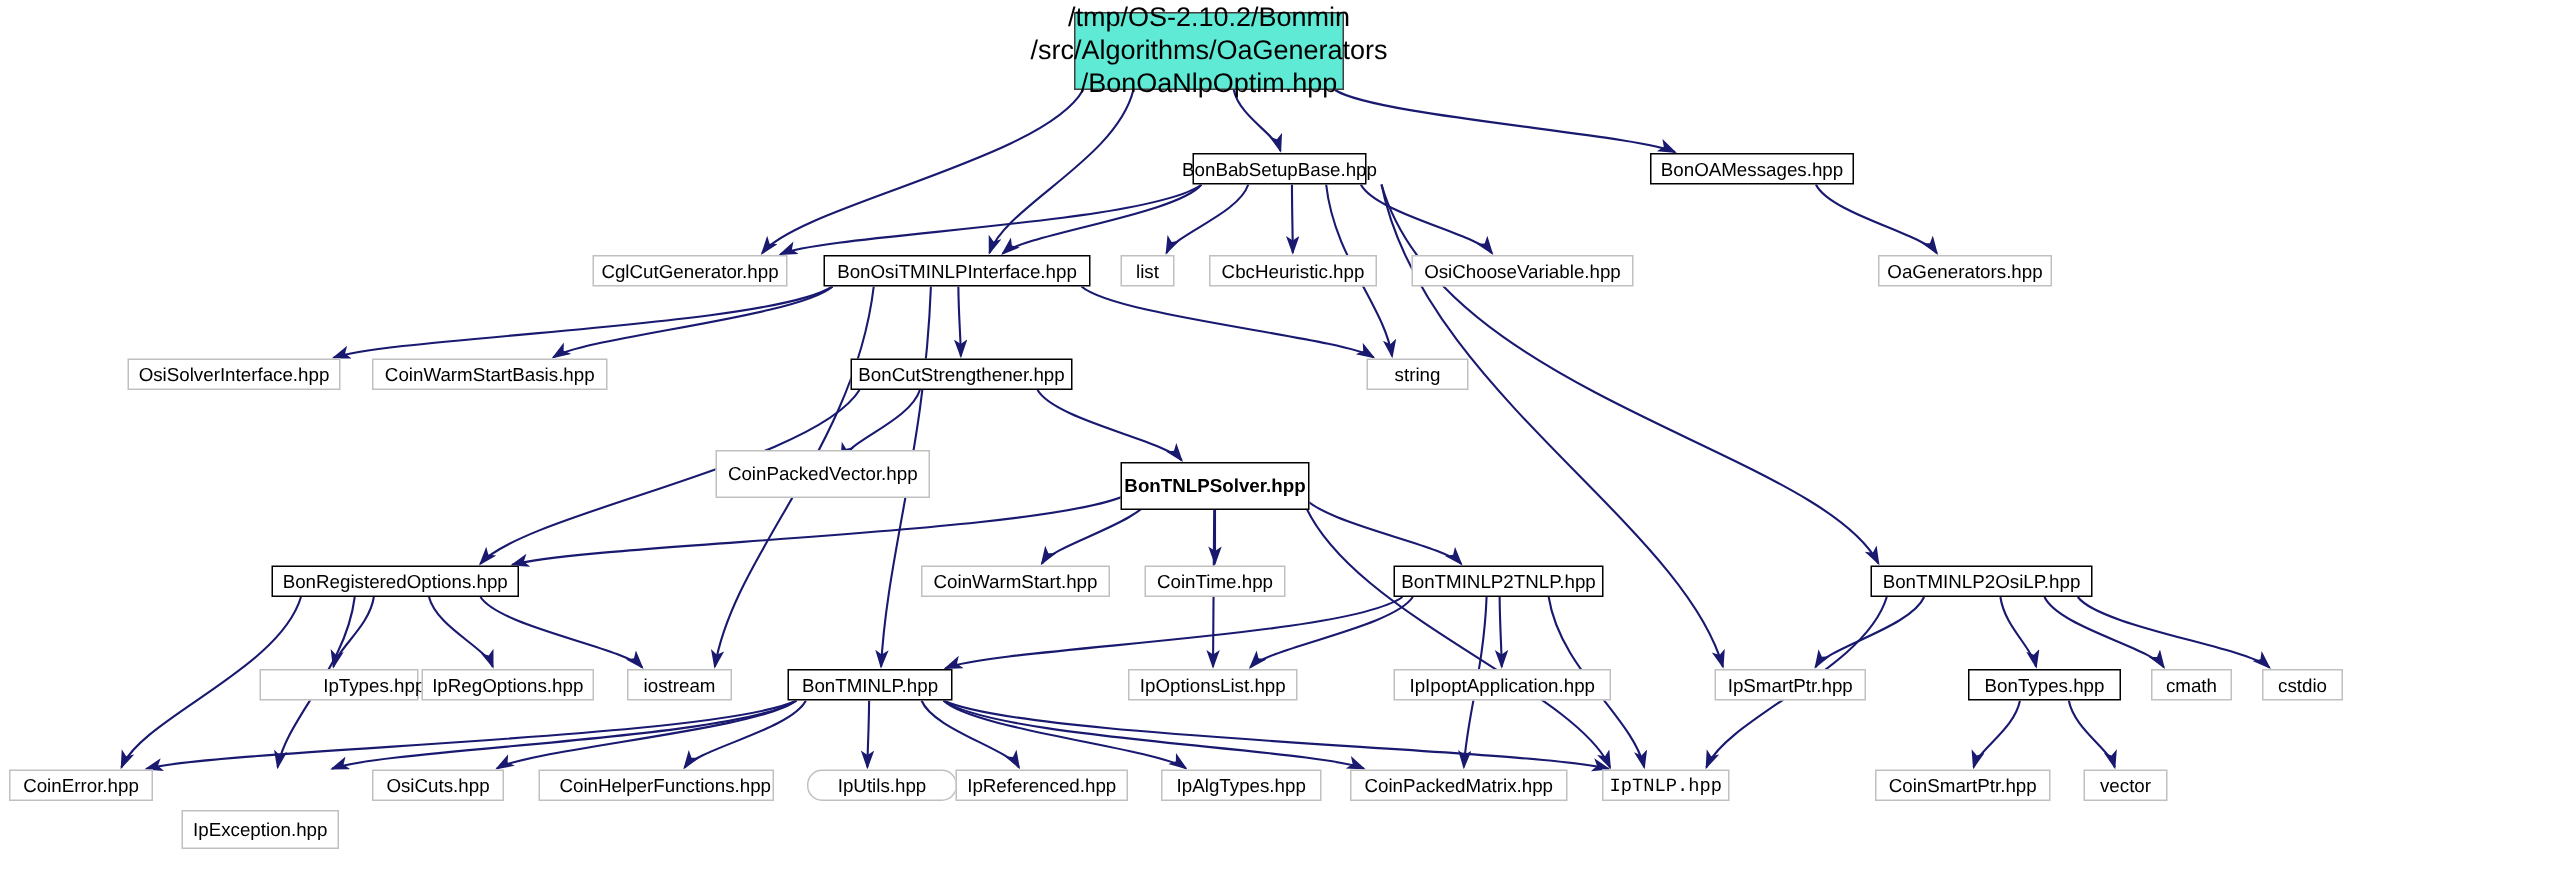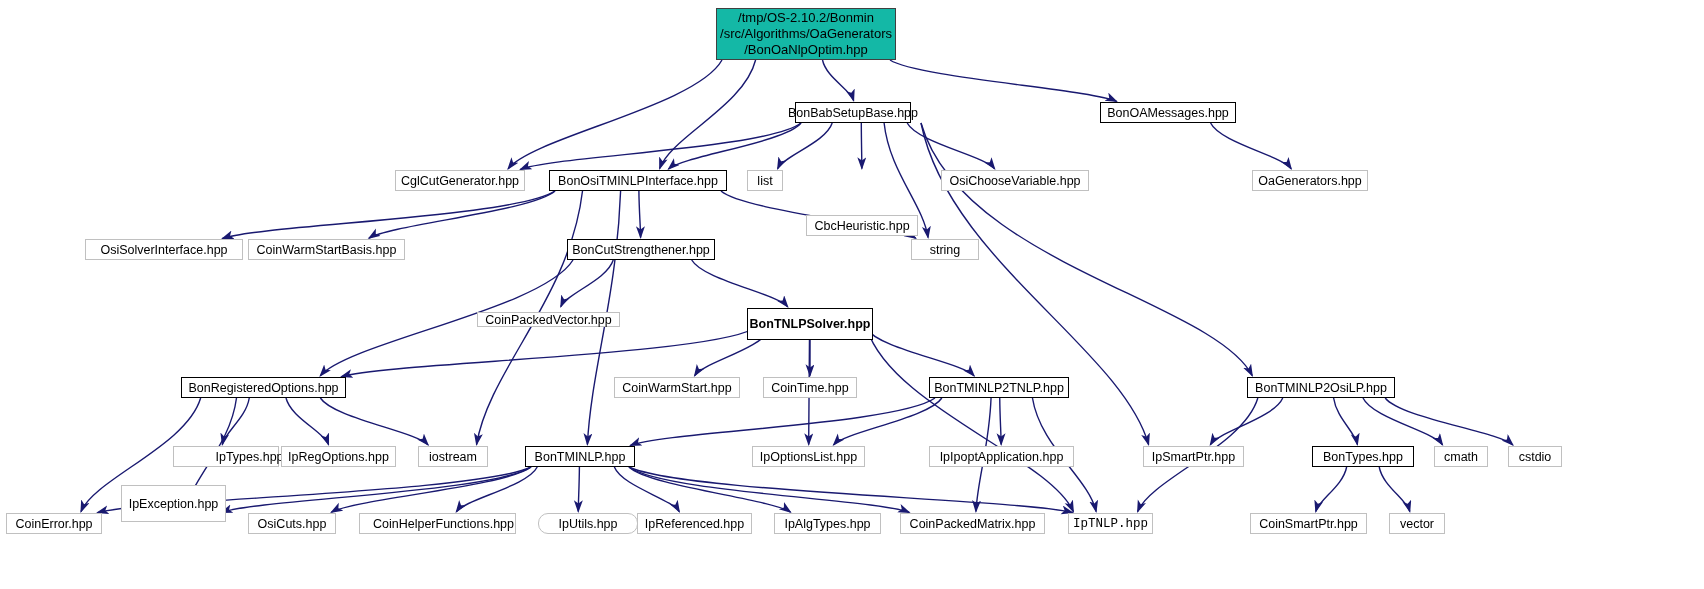--- a/index.html
+++ b/index.html
@@ -4,21 +4,21 @@
 <style>
   html,body{margin:0;padding:0;background:#ffffff;}
   #canvas{position:relative;width:1704px;height:589px;background:#ffffff;
           font-family:"Liberation Sans","DejaVu Sans",sans-serif;overflow:hidden;}
   #edges{position:absolute;left:0;top:0;width:1704px;height:589px;pointer-events:none;}
   .node{position:absolute;box-sizing:border-box;display:flex;align-items:center;
         justify-content:center;text-align:center;background:#ffffff;
         border:1px solid #c0c0c0;color:#000000;font-size:12.5px;line-height:1.12;
         white-space:pre;letter-spacing:0px;}
   .node.strong{border:1px solid #000000;}
-  .node.root{background:#14b8a6;border:1px solid #404040;font-size:13px;
+  .node.root{background:#5eead4;border:1px solid #404040;font-size:18px;
              padding:2px 20px;line-height:1.22;}
 </style>
 </head>
 <body>
 
 <div id="canvas">
   <svg id="edges" viewBox="0 0 1704 589" xmlns="http://www.w3.org/2000/svg">
     <defs>
       <marker id="ah" markerWidth="9" markerHeight="9" refX="8" refY="3.2" orient="auto" markerUnits="strokeWidth">
         <path d="M0,0 L9,3.2 L0,6.4 L2.2,3.2 z" fill="#191970"></path>
@@ -83,46 +83,46 @@
   </svg>
   <div id="node-layer">
       <div class="node root" style="left: 716px; top: 8px; width: 180px; height: 52px;">/tmp/OS-2.10.2/Bonmin
 /src/Algorithms/OaGenerators
 /BonOaNlpOptim.hpp</div>
       <div class="node strong" style="left: 795px; top: 102px; width: 116px; height: 21px;">BonBabSetupBase.hpp</div>
       <div class="node strong" style="left: 1100px; top: 102px; width: 136px; height: 21px;">BonOAMessages.hpp</div>
       <div class="node " style="left: 395px; top: 170px; width: 130px; height: 21px;">CglCutGenerator.hpp</div>
       <div class="node strong" style="left: 549px; top: 170px; width: 178px; height: 21px;">BonOsiTMINLPInterface.hpp</div>
       <div class="node " style="left: 747px; top: 170px; width: 36px; height: 21px;">list</div>
-      <div class="node " style="left: 806px; top: 170px; width: 112px; height: 21px; margin-top: 45px;">CbcHeuristic.hpp</div>
+      <div class="node " style="left: 806px; top: 170px; width: 112px; height: 21px;">CbcHeuristic.hpp</div>
       <div class="node " style="left: 941px; top: 170px; width: 148px; height: 21px;">OsiChooseVariable.hpp</div>
       <div class="node " style="left: 1252px; top: 170px; width: 116px; height: 21px;">OaGenerators.hpp</div>
-      <div class="node " style="left: 85px; top: 239px; width: 158px; height: 21px;">OsiSolverInterface.hpp</div>
+      <div class="node " style="left: 85px; top: 239px; width: 142px; height: 21px;">OsiSolverInterface.hpp</div>
       <div class="node " style="left: 248px; top: 239px; width: 157px; height: 21px;">CoinWarmStartBasis.hpp</div>
       <div class="node strong" style="left: 567px; top: 239px; width: 148px; height: 21px;">BonCutStrengthener.hpp</div>
       <div class="node " style="left: 911px; top: 239px; width: 68px; height: 21px;">string</div>
-      <div class="node " style="left: 477px; top: 312px; width: 143px; height: 15px;">CoinPackedVector.hpp</div>
+      <div class="node " style="left: 477px; top: 300px; width: 143px; height: 32px;">CoinPackedVector.hpp</div>
       <div class="node strong" style="left: 747px; top: 308px; width: 126px; height: 32px; font-weight: bold;">BonTNLPSolver.hpp</div>
       <div class="node strong" style="left: 181px; top: 377px; width: 165px; height: 21px;">BonRegisteredOptions.hpp</div>
       <div class="node " style="left: 614px; top: 377px; width: 126px; height: 21px;">CoinWarmStart.hpp</div>
       <div class="node " style="left: 763px; top: 377px; width: 94px; height: 21px;">CoinTime.hpp</div>
       <div class="node strong" style="left: 929px; top: 377px; width: 140px; height: 21px;">BonTMINLP2TNLP.hpp</div>
       <div class="node strong" style="left: 1247px; top: 377px; width: 148px; height: 21px;">BonTMINLP2OsiLP.hpp</div>
       <div class="node " style="left: 173px; top: 446px; width: 106px; height: 21px; padding-left: 47px;">IpTypes.hpp</div>
       <div class="node " style="left: 281px; top: 446px; width: 115px; height: 21px;">IpRegOptions.hpp</div>
       <div class="node " style="left: 418px; top: 446px; width: 70px; height: 21px;">iostream</div>
       <div class="node strong" style="left: 525px; top: 446px; width: 110px; height: 21px;">BonTMINLP.hpp</div>
       <div class="node " style="left: 752px; top: 446px; width: 113px; height: 21px;">IpOptionsList.hpp</div>
       <div class="node " style="left: 929px; top: 446px; width: 145px; height: 21px;">IpIpoptApplication.hpp</div>
       <div class="node " style="left: 1143px; top: 446px; width: 101px; height: 21px;">IpSmartPtr.hpp</div>
       <div class="node strong" style="left: 1312px; top: 446px; width: 102px; height: 21px;">BonTypes.hpp</div>
       <div class="node " style="left: 1434px; top: 446px; width: 54px; height: 21px;">cmath</div>
       <div class="node " style="left: 1508px; top: 446px; width: 54px; height: 21px;">cstdio</div>
       <div class="node " style="left: 6px; top: 513px; width: 96px; height: 21px;">CoinError.hpp</div>
-      <div class="node " style="left: 121px; top: 485px; width: 105px; height: 37px;">IpException.hpp</div>
+      <div class="node " style="left: 121px; top: 540px; width: 105px; height: 26px;">IpException.hpp</div>
       <div class="node " style="left: 248px; top: 513px; width: 88px; height: 21px;">OsiCuts.hpp</div>
       <div class="node " style="left: 359px; top: 513px; width: 157px; height: 21px; padding-left: 12px;">CoinHelperFunctions.hpp</div>
       <div class="node " style="left: 538px; top: 513px; width: 100px; height: 21px; border-radius: 10px;">IpUtils.hpp</div>
       <div class="node " style="left: 637px; top: 513px; width: 115px; height: 21px;">IpReferenced.hpp</div>
       <div class="node " style="left: 774px; top: 513px; width: 107px; height: 21px;">IpAlgTypes.hpp</div>
       <div class="node " style="left: 900px; top: 513px; width: 145px; height: 21px;">CoinPackedMatrix.hpp</div>
       <div class="node " style="left: 1068px; top: 513px; width: 85px; height: 21px; font-family: Liberation Mono, monospace;">IpTNLP.hpp</div>
       <div class="node " style="left: 1250px; top: 513px; width: 117px; height: 21px;">CoinSmartPtr.hpp</div>
       <div class="node " style="left: 1389px; top: 513px; width: 56px; height: 21px;">vector</div>
     </div>

